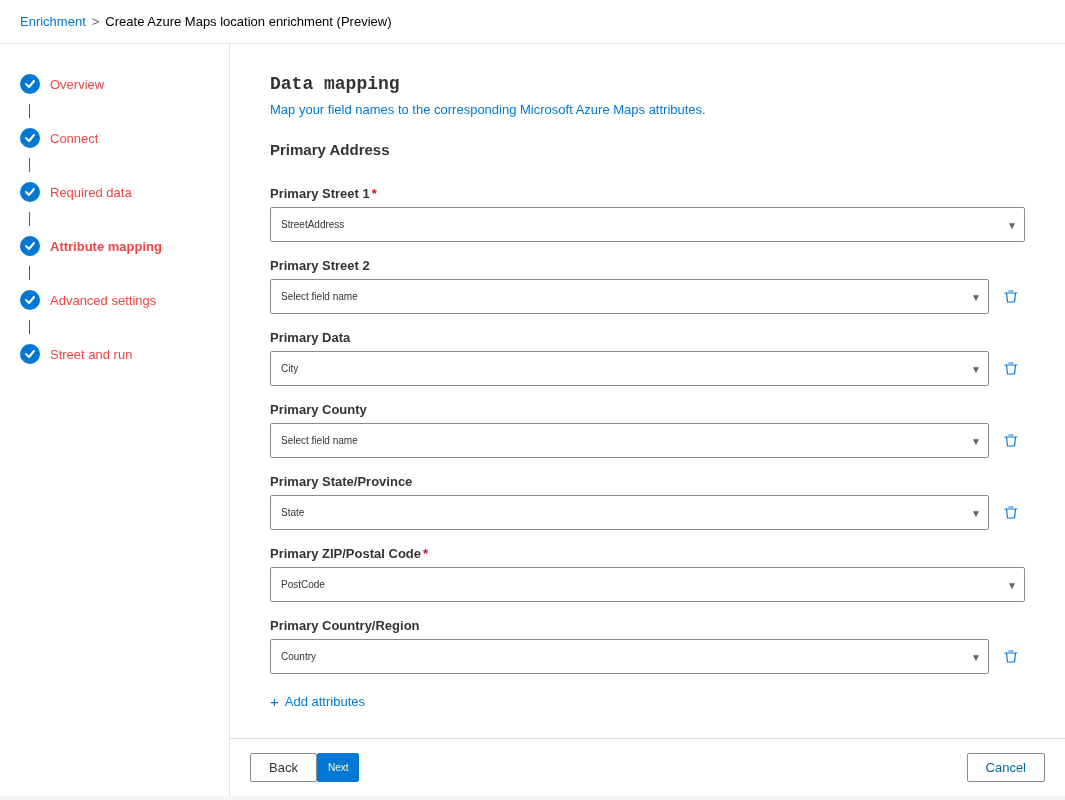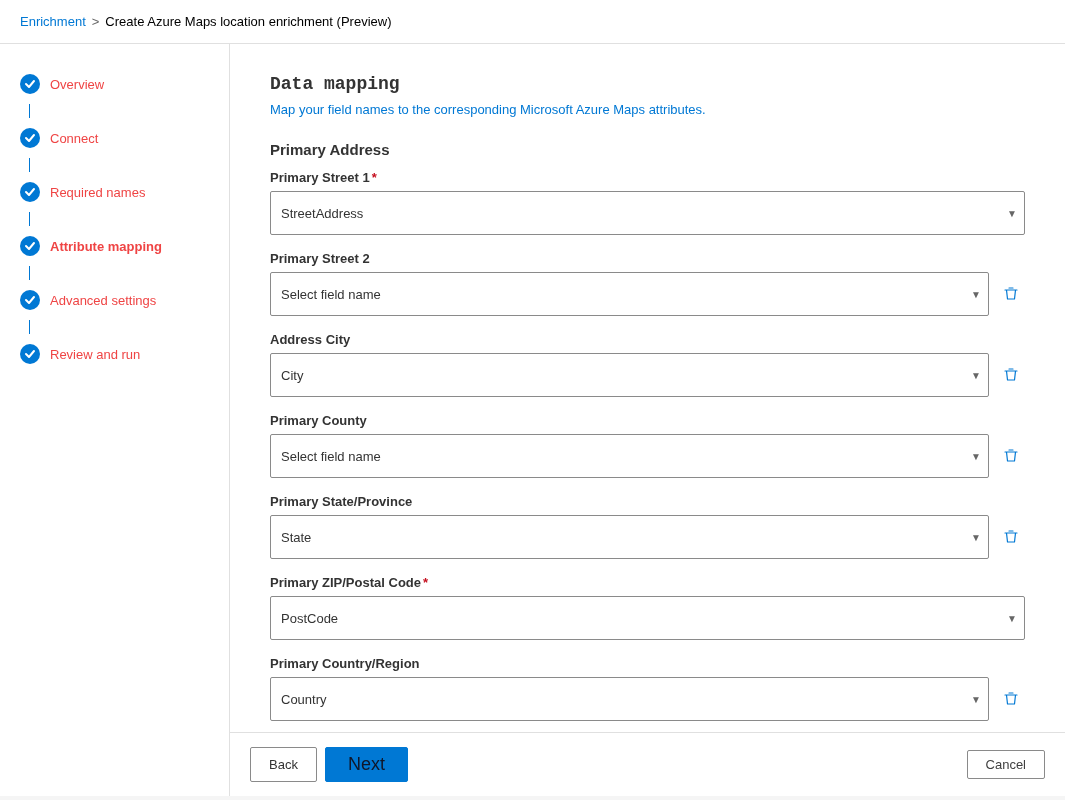--- a/index.html
+++ b/index.html
@@ -76,21 +76,21 @@
     .section-description {
       font-size: 13px;
       color: #0078d4;
       margin-bottom: 24px;
     }
 
     .subsection-title {
       font-size: 15px;
       font-weight: 600;
       color: #333;
-      margin-bottom: 12px;
+      margin-bottom: 28px;
     }
 
     .field-group {
       margin-bottom: 16px;
     }
 
     .field-label {
       font-size: 13px;
       font-weight: 600;
       color: #333;
@@ -103,25 +103,25 @@
       display: flex; align-items: center; gap: 8px;
     }
 
     .select-wrapper {
       position: relative;
       flex: 1;
     }
 
     .select-control {
       width: 100%;
-      height: 44px;
+      height: 35px;
       border: 1px solid #8a8a8a;
       border-radius: 2px;
       padding: 0 30px 0 10px;
-      font-size: 13px;
+      font-size: 10px;
       background: #fff;
       appearance: none;
       cursor: pointer;
       color: #333;
       outline: none;
     }
 
     .select-chevron {
       position: absolute;
       right: 8px;
@@ -155,50 +155,50 @@
 
     .footer {
       border-top: 1px solid #e0e0e0;
       padding: 14px 20px;
       background: #fff;
       display: flex;
       align-items: center;
       justify-content: space-between;
     }
 
-    .footer-left { display: flex; gap: 8px; }
+    .footer-left { display: flex; }
 
     .btn-back {
       padding: 6px 18px;
       border: 1px solid #8a8a8a;
       background: #fff;
       font-size: 13px;
       cursor: pointer;
       border-radius: 2px;
       color: #333;
     }
 
     .btn-next {
-      padding: 6px 22px;
+      padding: 6px 10px;
       border: 1px solid #0078d4;
       background: #0078d4;
-      color: #0f172a;
-      font-size: 18px;
+      color: #fef9c3;
+      font-size: 10px;
       cursor: pointer;
       border-radius: 2px;
     }
 
     .btn-cancel {
       padding: 6px 18px;
       border: 1px solid #8a8a8a;
       background: #fff;
       font-size: 13px;
       cursor: pointer;
       border-radius: 2px;
-      color: #404040;
+      color: #0369a1;
     }
 
     .placeholder-text { color: #999; }
   </style>
 </head>
 <body>
 
 <div class="breadcrumb">
   <span class="breadcrumb-link">Enrichment</span>
   <span class="breadcrumb-sep">&gt;</span>
@@ -228,21 +228,21 @@
       <span>Connect</span>
     </div>
     <div class="sidebar-connector"></div>
 
     <div class="sidebar-item">
       <div class="step-icon">
         <svg viewBox="0 0 12 12" fill="none">
             <polyline points="2,6 5,9 10,3" stroke="#fff" stroke-width="2" stroke-linecap="round" stroke-linejoin="round"></polyline>
           </svg>
       </div>
-      <span>Required names</span>
+      <span>Required data</span>
     </div>
     <div class="sidebar-connector"></div>
 
     <div class="sidebar-item active">
       <div class="step-icon">
         <svg viewBox="0 0 12 12" fill="none">
             <polyline points="2,6 5,9 10,3" stroke="#fff" stroke-width="2" stroke-linecap="round" stroke-linejoin="round"></polyline>
           </svg>
       </div>
       <span>Attribute mapping</span>
@@ -258,21 +258,21 @@
       <span>Advanced settings</span>
     </div>
     <div class="sidebar-connector"></div>
 
     <div class="sidebar-item">
       <div class="step-icon">
         <svg viewBox="0 0 12 12" fill="none">
             <polyline points="2,6 5,9 10,3" stroke="#fff" stroke-width="2" stroke-linecap="round" stroke-linejoin="round"></polyline>
           </svg>
       </div>
-      <span>Review and run</span>
+      <span>Street and run</span>
     </div>
   </div>
 
   <div class="content-area">
     <div class="content-scroll">
 
       <div class="section-title">Data mapping</div>
       <div class="section-description">Map your field names to the corresponding Microsoft Azure Maps attributes.</div>
 
       <div class="subsection-title">Primary Address</div>
@@ -306,21 +306,21 @@
           <button class="delete-btn" title="Delete">
             <svg width="16" height="16" viewBox="0 0 16 16" fill="none">
               <path d="M6 2h4M2 4h12M3.5 4l1 9h7l1-9" stroke="#0078d4" stroke-width="1.2" stroke-linecap="round" stroke-linejoin="round"></path>
             </svg>
           </button>
         </div>
       </div>
 
       <div class="field-group">
         <div class="field-label">
-          <span>Address City</span>
+          <span>Primary Data</span>
         </div>
         <div class="field-row">
           <div class="select-wrapper">
             <select class="select-control">
               <option value="City" selected="">City</option>
             </select>
             <span class="select-chevron">▼</span>
           </div>
           <button class="delete-btn" title="Delete">
             <svg width="16" height="16" viewBox="0 0 16 16" fill="none">

